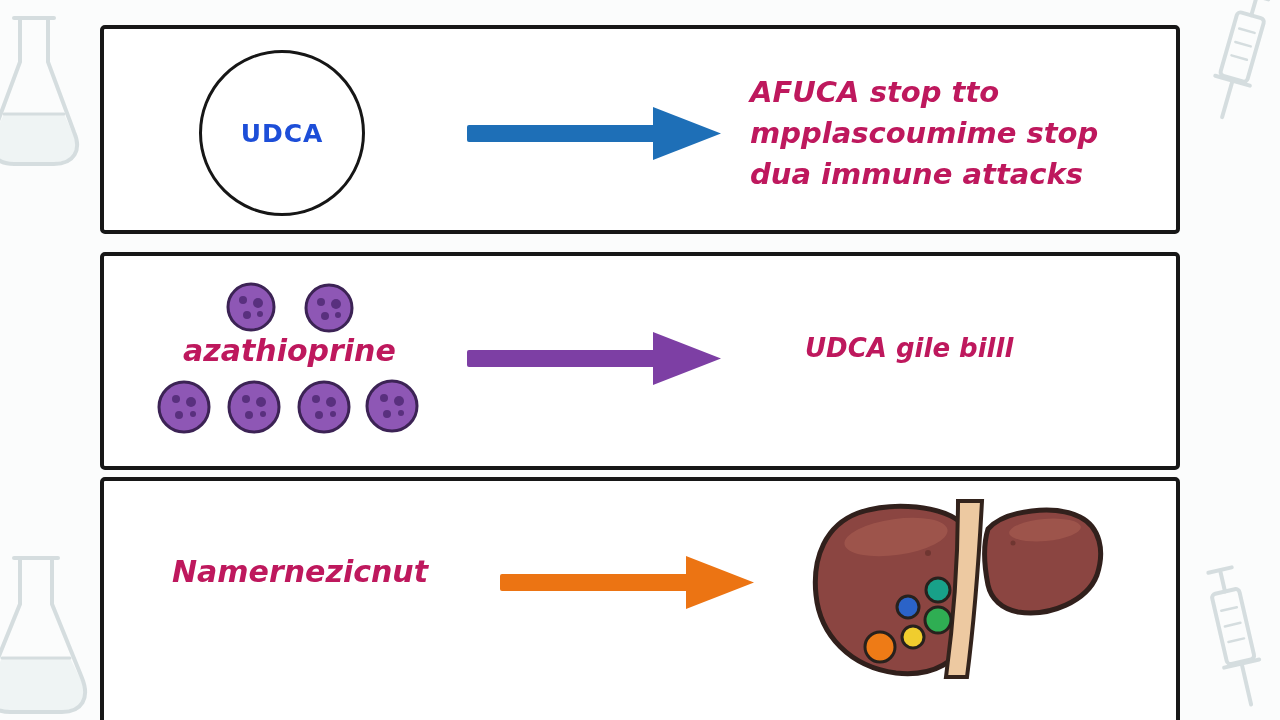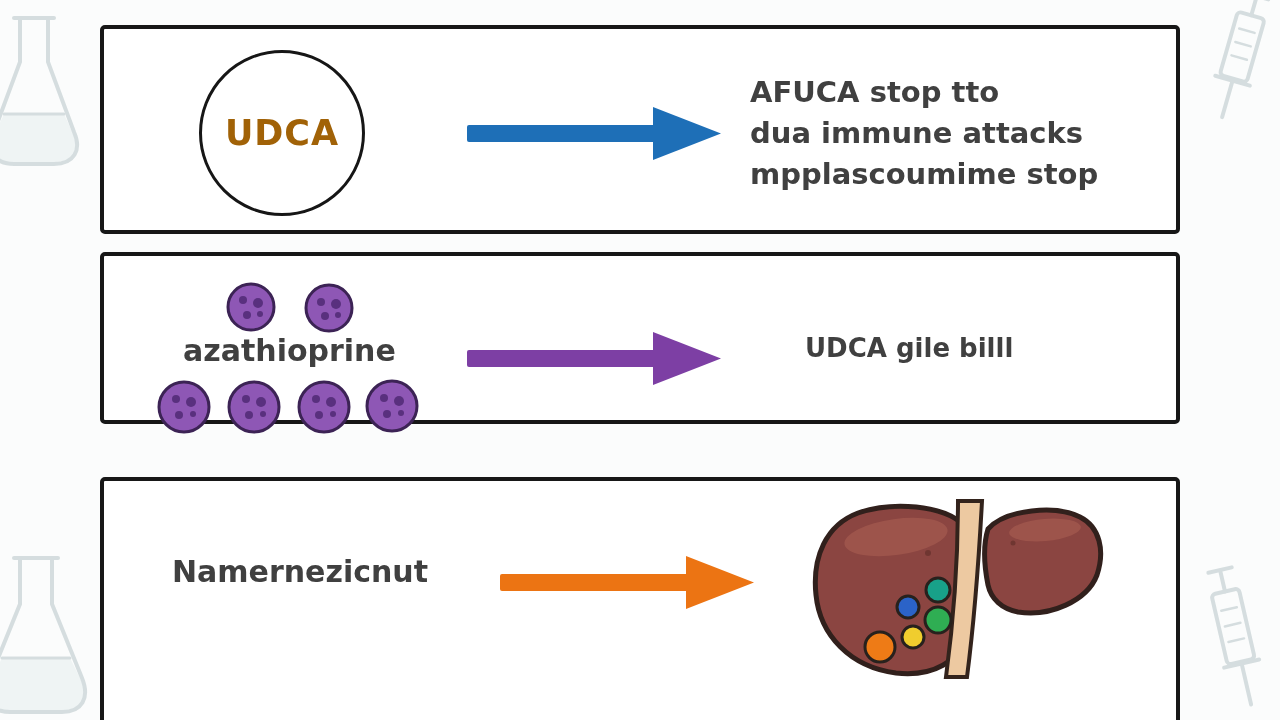--- a/index.html
+++ b/index.html
@@ -7,32 +7,32 @@
   body { font-family:"DejaVu Sans", sans-serif; }
   .stage {
     position:relative; width:1280px; height:720px;
     background:#fbfcfc; overflow:hidden; margin:0 auto;
   }
   .panel {
     position:absolute; left:100px; width:1080px;
     border:4px solid #171717; border-radius:5px; background:#ffffff;
   }
   .panel-1 { top:25px;  height:209px; }
-  .panel-2 { top:252px; height:172px; }
+  .panel-2 { top:252px; height:218px; }
   .panel-3 { top:477px; height:254px; }
 
   .sketch { position:absolute; opacity:.55; }
 
-  .txt { position:absolute; font-weight:700; color:#404040; }
+  .txt { position:absolute; font-weight:700; color:#be185d;font-style:italic; }
 
   .udca-circle {
     position:absolute; left:95px; top:21px; width:166px; height:166px;
     border:3px solid #161616; border-radius:50%;
     display:flex; align-items:center; justify-content:center;
-    font-size:35px; font-weight:700; color:#a16207; letter-spacing:1px;
+    font-size:25px; font-weight:700; color:#1d4ed8; letter-spacing:1px;
   }
 
   .arrow-svg { position:absolute; }
 
   .p1-result { left:646px; top:43px; font-size:29px; line-height:41px; }
   .pills-svg { position:absolute; left:50px; top:22px; }
   .az-label  { left:79px; top:77px; font-size:30px; }
   .p2-result { left:701px; top:77px; font-size:26px; }
   .p3-source { left:36px; top:70px; width:320px; text-align:center; font-size:30px; line-height:41px; }
   .liver-svg { position:absolute; left:704px; top:14px; }
@@ -88,22 +88,22 @@
 
     <svg class="arrow-svg" style="left:361px;top:74px" width="260" height="60" viewBox="0 0 260 60">
       <g fill="#1e6fb7">
         <rect x="2" y="22" width="190" height="17" rx="2"></rect>
         <polygon points="188,4 256,30.5 188,57"></polygon>
       </g>
     </svg>
 
     <div class="txt p1-result">
       <div>AFUCA stop tto</div>
+      <div>mpplascoumime stop</div>
       <div>dua immune attacks</div>
-      <div>mpplascoumime stop</div>
     </div>
   </div>
 
   <div class="panel panel-2">
 
     <svg class="pills-svg" width="276" height="164" viewBox="0 0 276 164">
       <g stroke-width="3" stroke="#3c2355">
         <g fill="#8e57b5">
           <circle cx="97" cy="29" r="23"></circle>
           <circle cx="175" cy="30" r="23"></circle>

